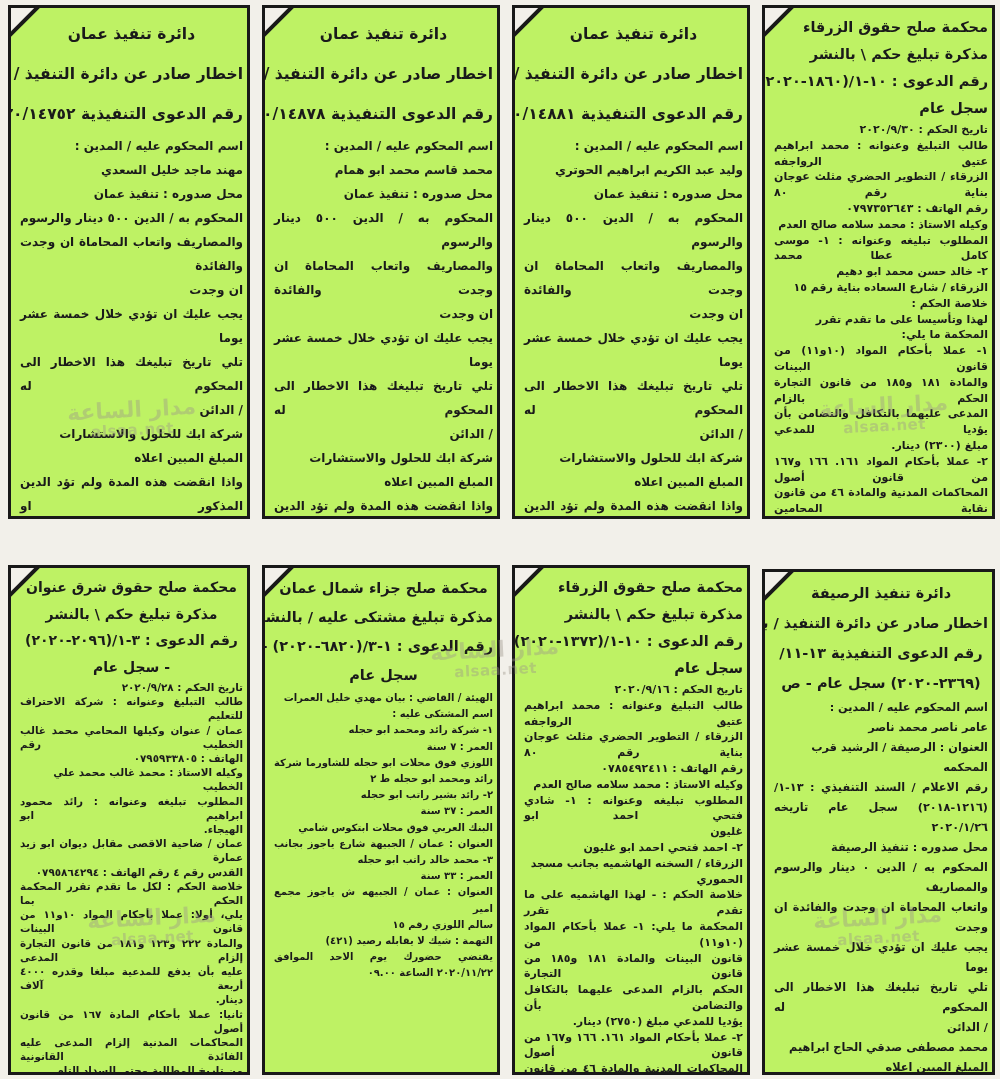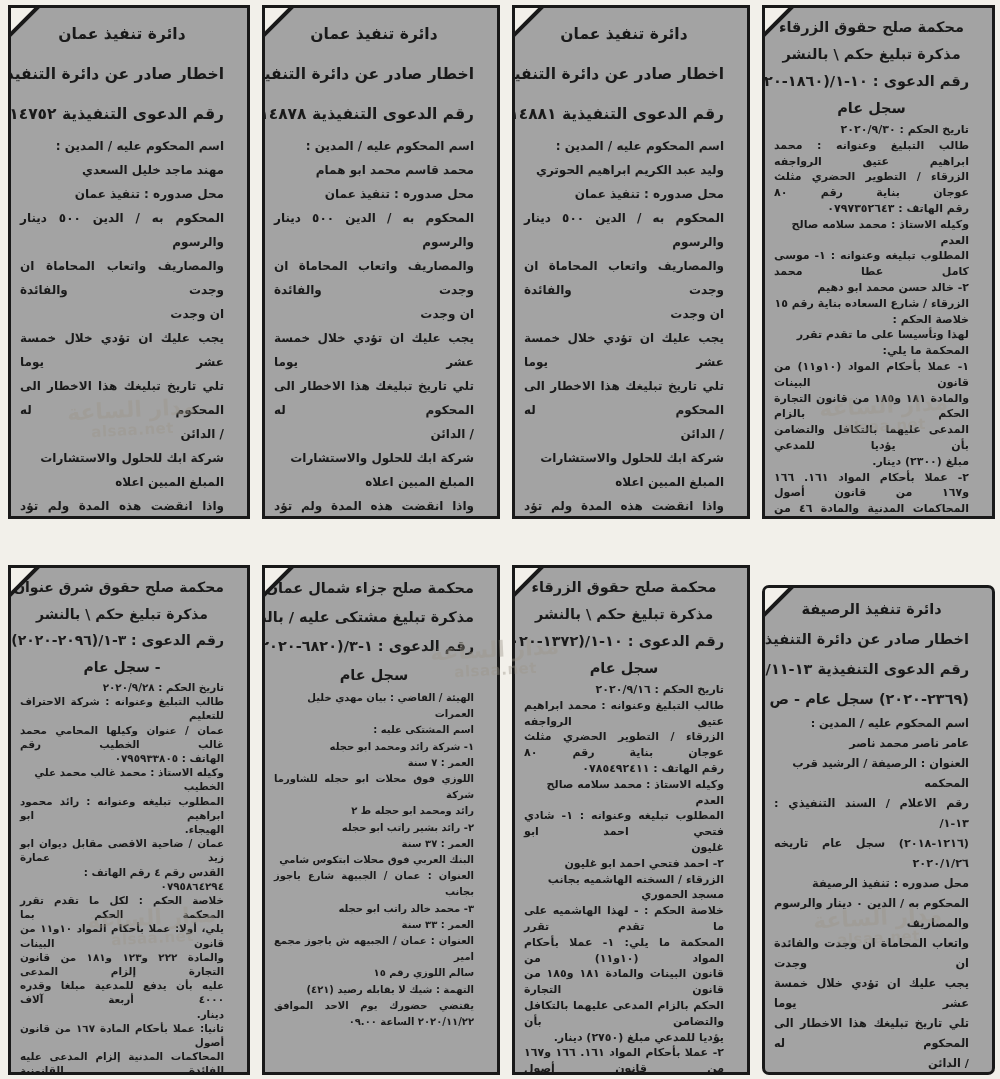--- a/index.html
+++ b/index.html
@@ -13,24 +13,24 @@
   .sheet{position:absolute;inset:0;padding:5px 5px 4px 8px;box-sizing:border-box;}
   .grid{
     display:grid;
     grid-template-columns:233px 238px 238px 242px;
     grid-template-rows:514px 510px;
     column-gap:12px;row-gap:46px;
     direction:rtl;
   }
   .panel{
     position:relative;box-sizing:border-box;
-    border:3px solid #191919;background:#a3a3a3;
-    padding:4px 23px 4px 9px;overflow:hidden;
-  }
-  .panel.offset-top{margin-top:20px;border-radius:7px;}
+    border:3px solid #191919;background:#bef264;
+    padding:4px 4px 4px 9px;overflow:hidden;
+  }
+  .panel.offset-top{margin-top:4px;}
   
   .fold{
     position:absolute;top:-3px;left:-3px;width:30px;height:30px;
     background:#f2f0ea;
     clip-path:polygon(0 0,100% 0,0 100%);
     z-index:2;
   }
   .panel::after{ 
     content:"";position:absolute;top:10px;left:-10px;width:48px;height:4px;
     background:#191919;transform:rotate(-45deg);z-index:3;
@@ -39,21 +39,21 @@
   .t-line{white-space:nowrap;}
   .b-line{font-weight:700;}
   .l-r{text-align:right;}
   .l-c{text-align:right;}
   .l-j{text-align:justify;text-align-last:justify;text-justify:inter-word;}
 
   
   .p-a .t-line{font-size:15.5px;line-height:40px;}
   .p-a .b-line{font-size:12px;line-height:24px;}
 
-  .p-b .t-line{font-size:14.5px;line-height:27px;}
+  .p-b .t-line{font-size:14.5px;line-height:27px;text-align:right;}
   .p-b .b-line{font-size:11px;line-height:15.8px;}
 
   .p-c .t-line{font-size:14.5px;line-height:30px;}
   .p-c .b-line{font-size:11.3px;line-height:20px;}
 
   .p-d .t-line{font-size:14.5px;line-height:29px;}
   .p-d .b-line{font-size:10px;line-height:16.2px;}
 
   .p-e .t-line{font-size:14px;line-height:26.5px;}
   .p-e .b-line{font-size:10.4px;line-height:14.2px;}

